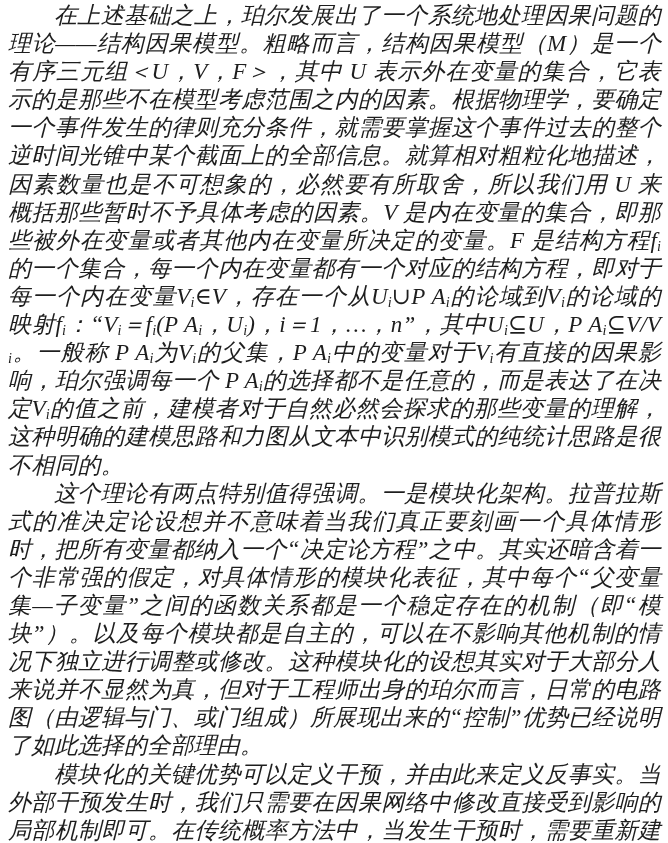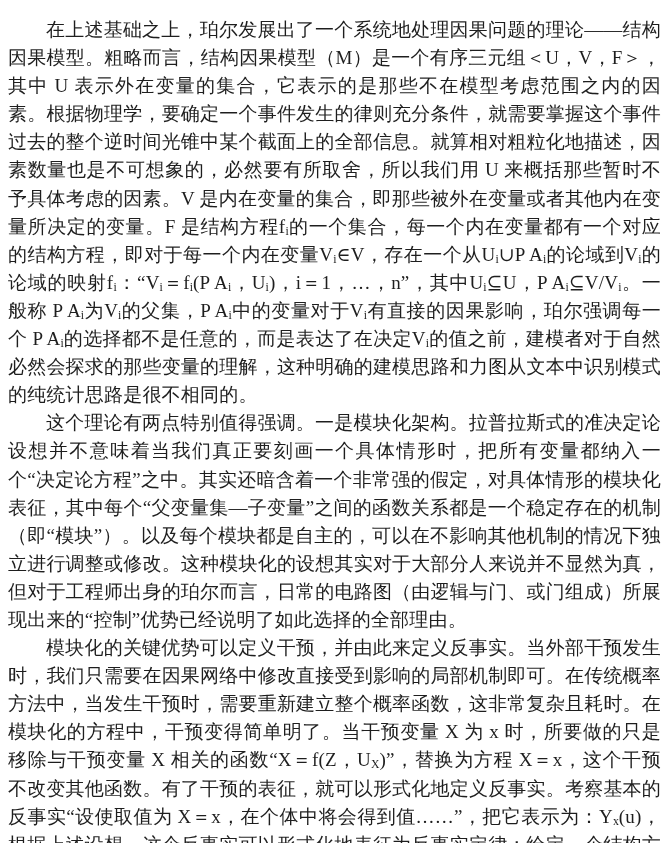--- a/index.html
+++ b/index.html
@@ -9,27 +9,28 @@
   }
   body {
     width: 668px;
     height: 843px;
     overflow: hidden;
   }
   .page {
     box-sizing: border-box;
     width: 668px;
     height: 843px;
-    padding: 16px 7px 0 8px;
+    padding: 2px 7px 0 8px;
     font-family: "Liberation Serif", "DejaVu Serif", serif;
-    font-size: 19px;
+    font-size: 23px;
     line-height: 28.1px;
     color: #1e1e1e;
     text-align: justify;
     text-justify: inter-ideograph;
+    font-style: italic;
   }
   .para {
     margin: 0;
     text-indent: 2em;
     word-break: break-all;
     letter-spacing: 0.2px;
   }
   sub {
     font-size: 0.62em;
     line-height: 0;

